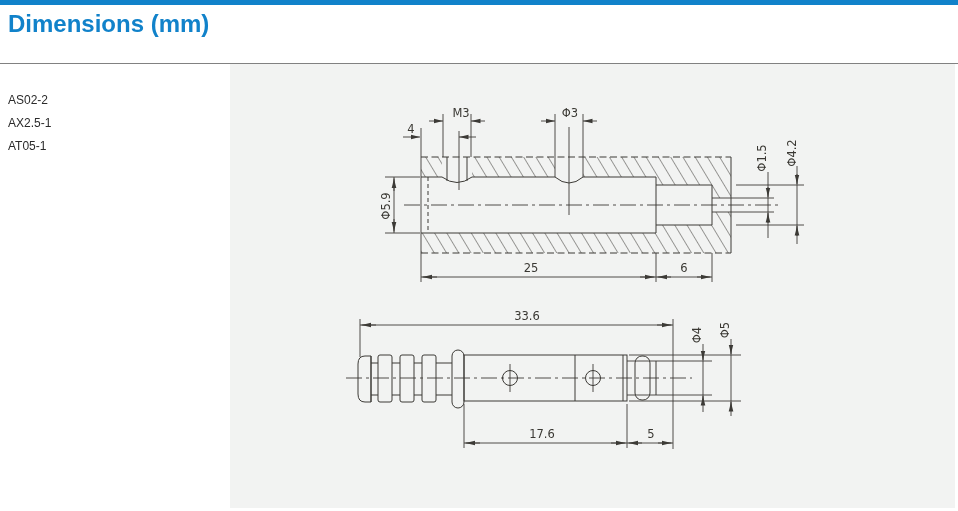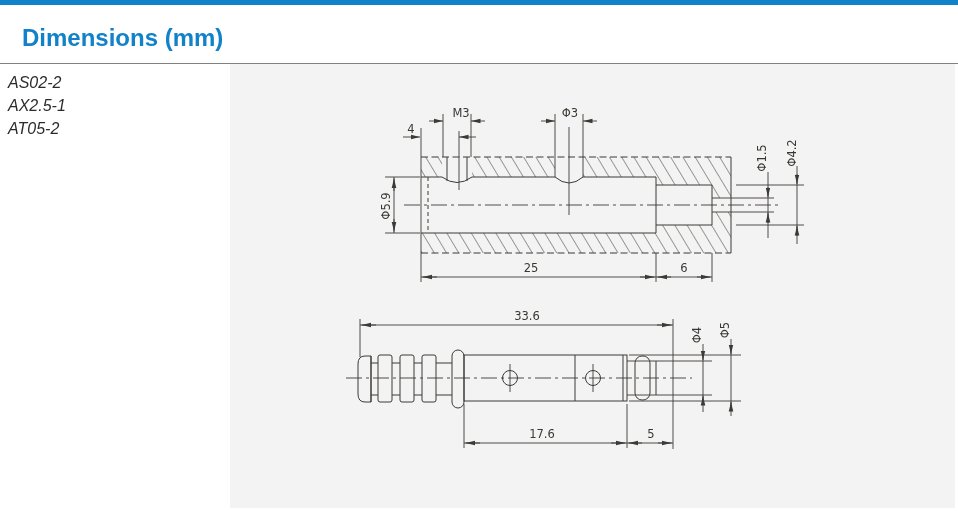--- a/index.html
+++ b/index.html
@@ -1,42 +1,42 @@
 <!DOCTYPE html>
 <html><head>
 <meta charset="utf-8">
 <style>
   html,body{margin:0;padding:0;background:#ffffff;}
   body{width:958px;height:511px;position:relative;overflow:hidden;
        font-family:"Liberation Sans",sans-serif;}
   .topbar{position:absolute;left:0;top:0;width:958px;height:5px;background:#1182ca;}
-  .page-title{position:absolute;left:8px;top:10px;margin:14px;font-size:24px;font-weight:bold;
+  .page-title{position:absolute;left:8px;top:10px;margin:0;font-size:24px;font-weight:bold;
        color:#1182ca;letter-spacing:0px;}
   .divider{position:absolute;left:0;top:63px;width:958px;height:1px;background:#818181;}
   .panel{position:absolute;left:230px;top:64px;width:725px;height:444px;background:#f2f3f2;}
-  .models{position:absolute;left:8px;top:71px;margin:0;padding:0;list-style:none;
-       font-size:16px;color:#2b2b2b;line-height:23px;font-style:italic;}
+  .models{position:absolute;left:8px;top:89px;margin:0;padding:0;list-style:none;
+       font-size:12px;color:#2b2b2b;line-height:23px;}
   svg.drawing{position:absolute;left:0;top:0;}
   svg.drawing text{font-family:"DejaVu Sans","Liberation Sans",sans-serif;
        font-size:11.5px;fill:#3a3833;}
   .ln{stroke:#3c3a36;stroke-width:1;fill:none;}
   .thin{stroke:#3c3a36;stroke-width:0.9;fill:none;}
 </style>
 </head>
 <body>
 
 <div class="topbar"></div>
 <h1 class="page-title">Dimensions (mm)</h1>
 <div class="divider"></div>
 <div class="panel"></div>
 
 <ul class="models">
   <li>AS02-2</li>
   <li>AX2.5-1</li>
-  <li>AT05-2</li>
+  <li>AT05-1</li>
 </ul>
 
 <svg class="drawing" width="958" height="511" viewBox="0 0 958 511">
   <defs>
     <pattern id="hatch" width="10.5" height="10.5" patternUnits="userSpaceOnUse" patternTransform="rotate(-31)">
       <line x1="0" y1="0" x2="0" y2="10.5" stroke="#3c3a36" stroke-width="1"></line>
     </pattern>
     <marker id="ar" viewBox="0 0 10 6" refX="9.5" refY="3" markerWidth="10" markerHeight="6" orient="auto" markerUnits="userSpaceOnUse">
       <path d="M0,0.7 L9.5,3 L0,5.3 Z" fill="#3c3a36"></path>
     </marker>

